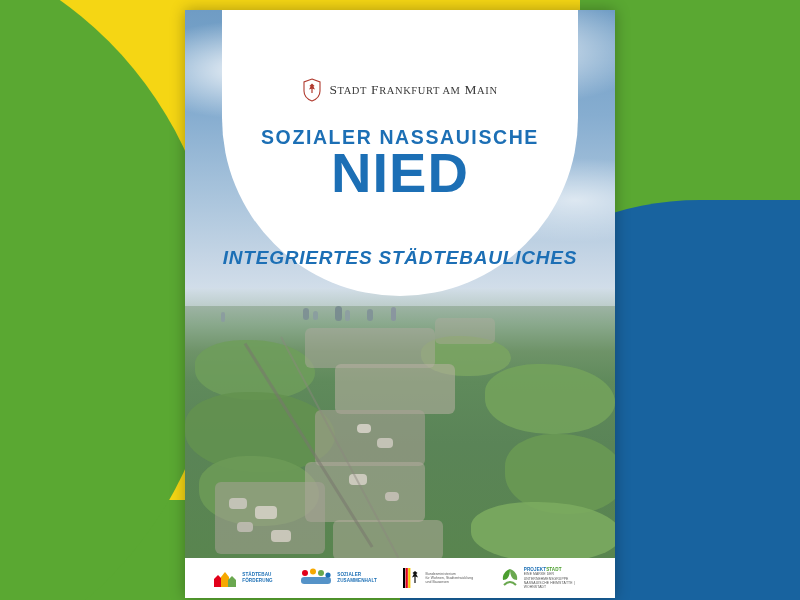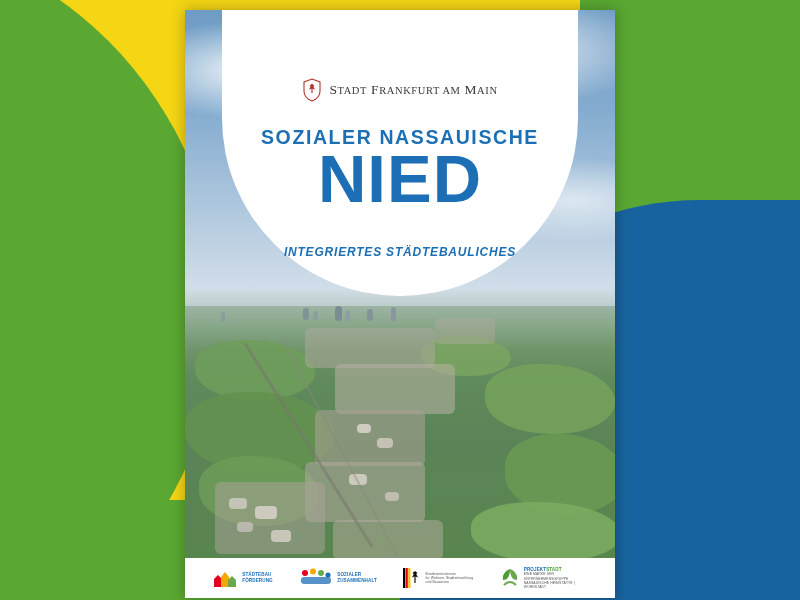--- a/index.html
+++ b/index.html
@@ -162,32 +162,32 @@
     font-size: 19.5px;
     font-weight: bold;
     letter-spacing: 1.6px;
     color: #1c6fb5;
   }
   .bigtitle {
     position: absolute;
     top: 128px;
     left: 0; right: 0;
     text-align: center;
-    font-size: 67px;
+    font-size: 56px;
     font-weight: bold;
     letter-spacing: 1px;
     color: #1c6fb5;
     line-height: 1.05;
   }
   .subtitle {
     position: absolute;
     top: 228px;
     left: 0; right: 0;
     text-align: center;
-    font-size: 12px;
+    font-size: 19px;
     font-style: italic;
     font-weight: bold;
     letter-spacing: .8px;
     color: #1c6fb5;
     line-height: 1.45;
   }
 
   
   .logostrip {
     position: absolute;

